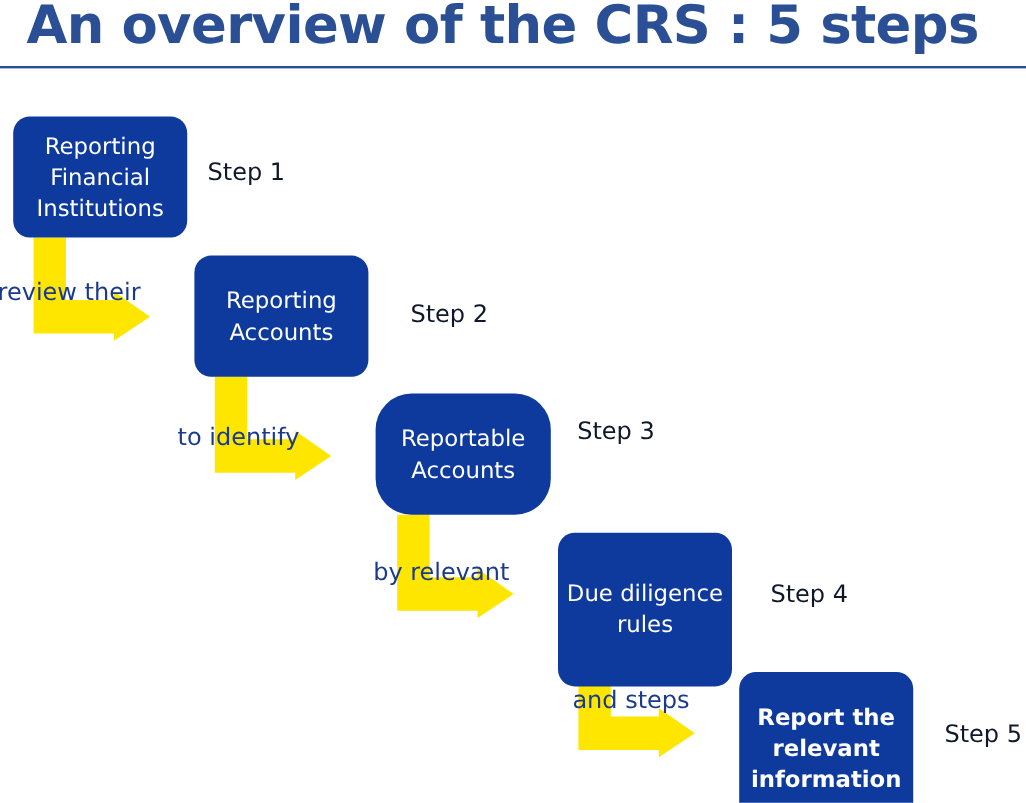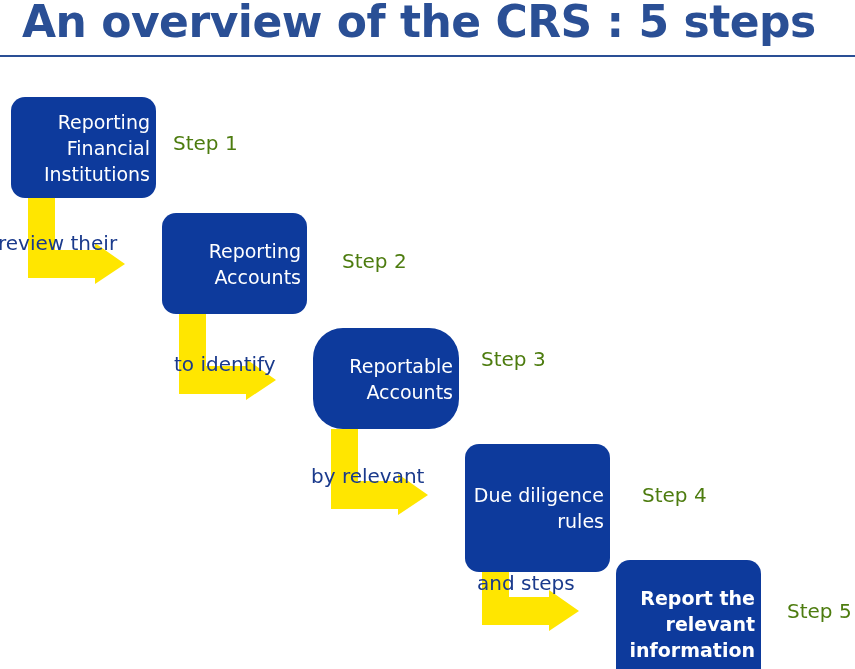--- a/index.html
+++ b/index.html
@@ -1,21 +1,21 @@
 <!DOCTYPE html>
 <html><head>
   <meta charset="utf-8">
   <style>
     html, body { margin: 0; padding: 0; }
     body { width: 855px; height: 669px; background: #ffffff; position: relative; overflow: hidden; font-family: "DejaVu Sans", "Liberation Sans", sans-serif; }
     .title { position: absolute; left: 22px; top: -4px; font-family: "DejaVu Sans", sans-serif; font-weight: bold; font-size: 44px; color: #2a4f95; letter-spacing: -0.5px; white-space: nowrap; }
     .title-rule { position: absolute; left: 0; top: 55px; width: 855px; height: 2px; background: #2a4f95; }
     svg.arrows { position: absolute; left: 0; top: 0; }
-    .box { position: absolute; background: #0d3a9c; border-radius: 14px; color: #ffffff; display: flex; align-items: center; justify-content: center; text-align: right; font-size: 19px; line-height: 26px; box-sizing: border-box; padding: 0 6px; }
-    .step { position: absolute; font-size: 20px; color: #4d7c0f; white-space: nowrap; }
+    .box { position: absolute; background: #0d3a9c; border-radius: 14px; color: #ffffff; display: flex; align-items: center; justify-content: center; text-align: center; font-size: 19px; line-height: 26px; box-sizing: border-box; padding: 0 6px; }
+    .step { position: absolute; font-size: 20px; color: #0f172a; white-space: nowrap; }
     .conn { position: absolute; font-size: 20px; color: #1a3a8c; white-space: nowrap; }
   </style>
 </head>
 <body>
 
 <div class="title">An overview of the CRS : 5 steps</div>
 <div class="title-rule"></div>
 
 <svg class="arrows" width="855" height="669">
   <polygon fill="#ffe600" points="28,198 55,198 55,250 95,250 95,243 125,264 95,284 95,278 28,278"></polygon>
@@ -30,15 +30,15 @@
 <div class="box" style="left:465px;top:444px;width:145px;height:128px;">Due diligence rules</div>
 <div class="box" style="left:616px;top:560px;width:145px;height:128px;font-weight:bold;">Report the relevant information</div>
 
 <div class="step" style="left:173px;top:131px;">Step 1</div>
 <div class="step" style="left:326px;top:249px;margin-left:16px;">Step 2</div>
 <div class="step" style="left:481px;top:347px;">Step 3</div>
 <div class="step" style="left:642px;top:483px;">Step 4</div>
 <div class="step" style="left:787px;top:599px;">Step 5</div>
 
 <div class="conn" style="left:-2px;top:231px;">review their</div>
-<div class="conn" style="left:174px;top:352px;">to identify</div>
+<div class="conn" style="left:148px;top:352px;">to identify</div>
 <div class="conn" style="left:311px;top:464px;">by relevant</div>
 <div class="conn" style="left:477px;top:571px;">and steps</div>
 
 </body></html>

